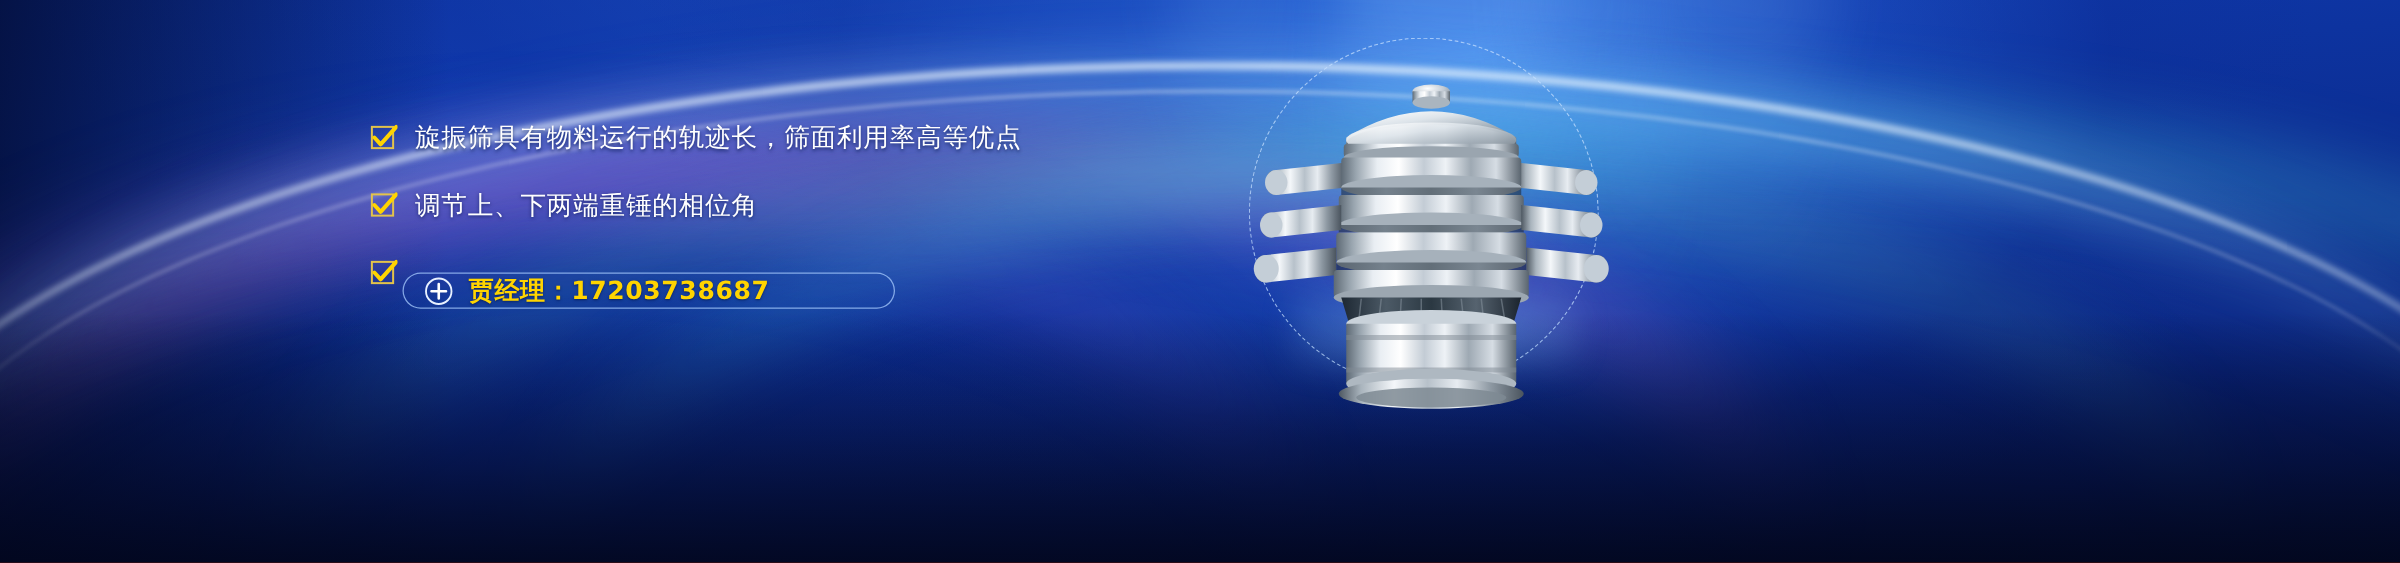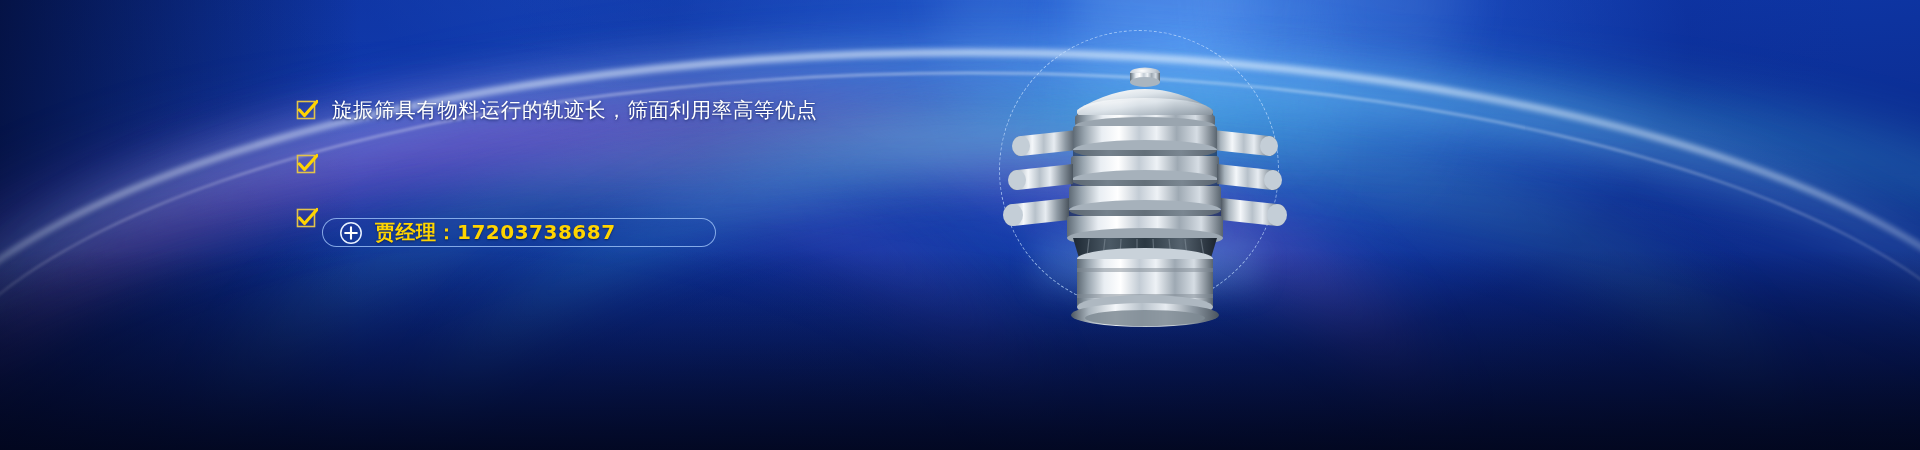--- a/index.html
+++ b/index.html
@@ -223,20 +223,21 @@
       <span class="feature-text">旋振筛具有物料运行的轨迹长，筛面利用率高等优点</span>
     </div>
 
     <div class="feature-row">
       <span class="check-icon">
         <svg width="22" height="22" viewBox="0 0 22 22">
           <rect x="1.5" y="2.5" width="17" height="17" fill="none" stroke="#e3c34a" stroke-width="1.6"></rect>
           <path d="M3.5 11 L8.5 16.5 L21 2.5" fill="none" stroke="#ffd400" stroke-width="3.2" stroke-linecap="round" stroke-linejoin="round"></path>
         </svg>
       </span>
+      <span class="feature-text">调节上、下两端重锤的相位角</span>
     </div>
 
     <div class="feature-row">
       <span class="check-icon">
         <svg width="22" height="22" viewBox="0 0 22 22">
           <rect x="1.5" y="2.5" width="17" height="17" fill="none" stroke="#e3c34a" stroke-width="1.6"></rect>
           <path d="M3.5 11 L8.5 16.5 L21 2.5" fill="none" stroke="#ffd400" stroke-width="3.2" stroke-linecap="round" stroke-linejoin="round"></path>
         </svg>
       </span>
     </div>

